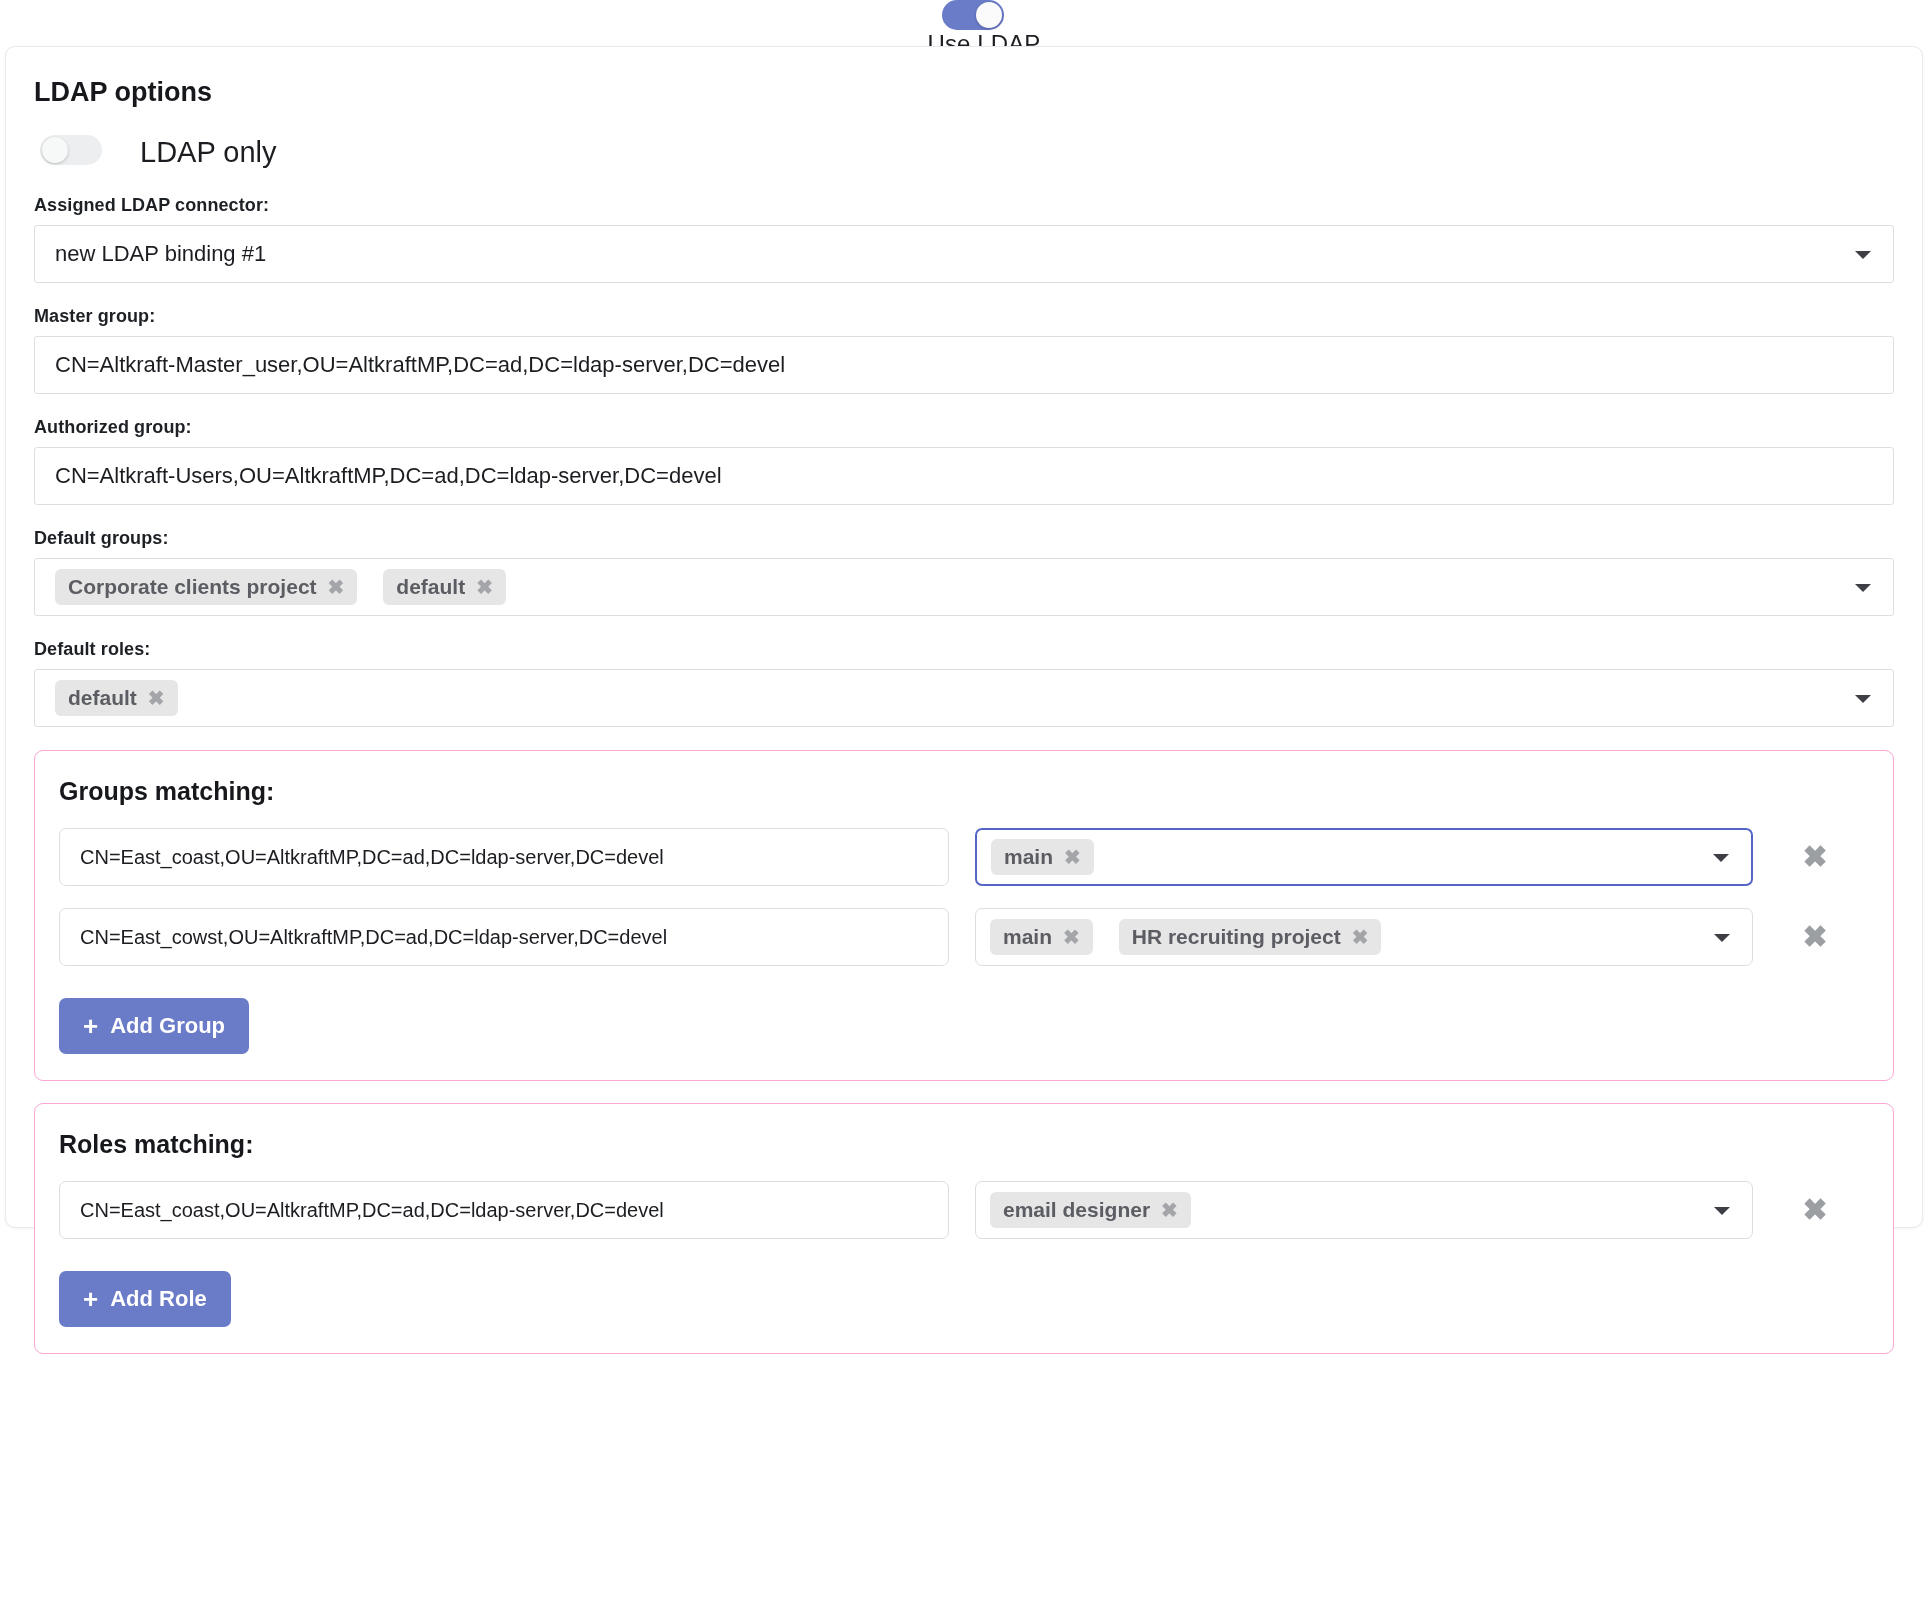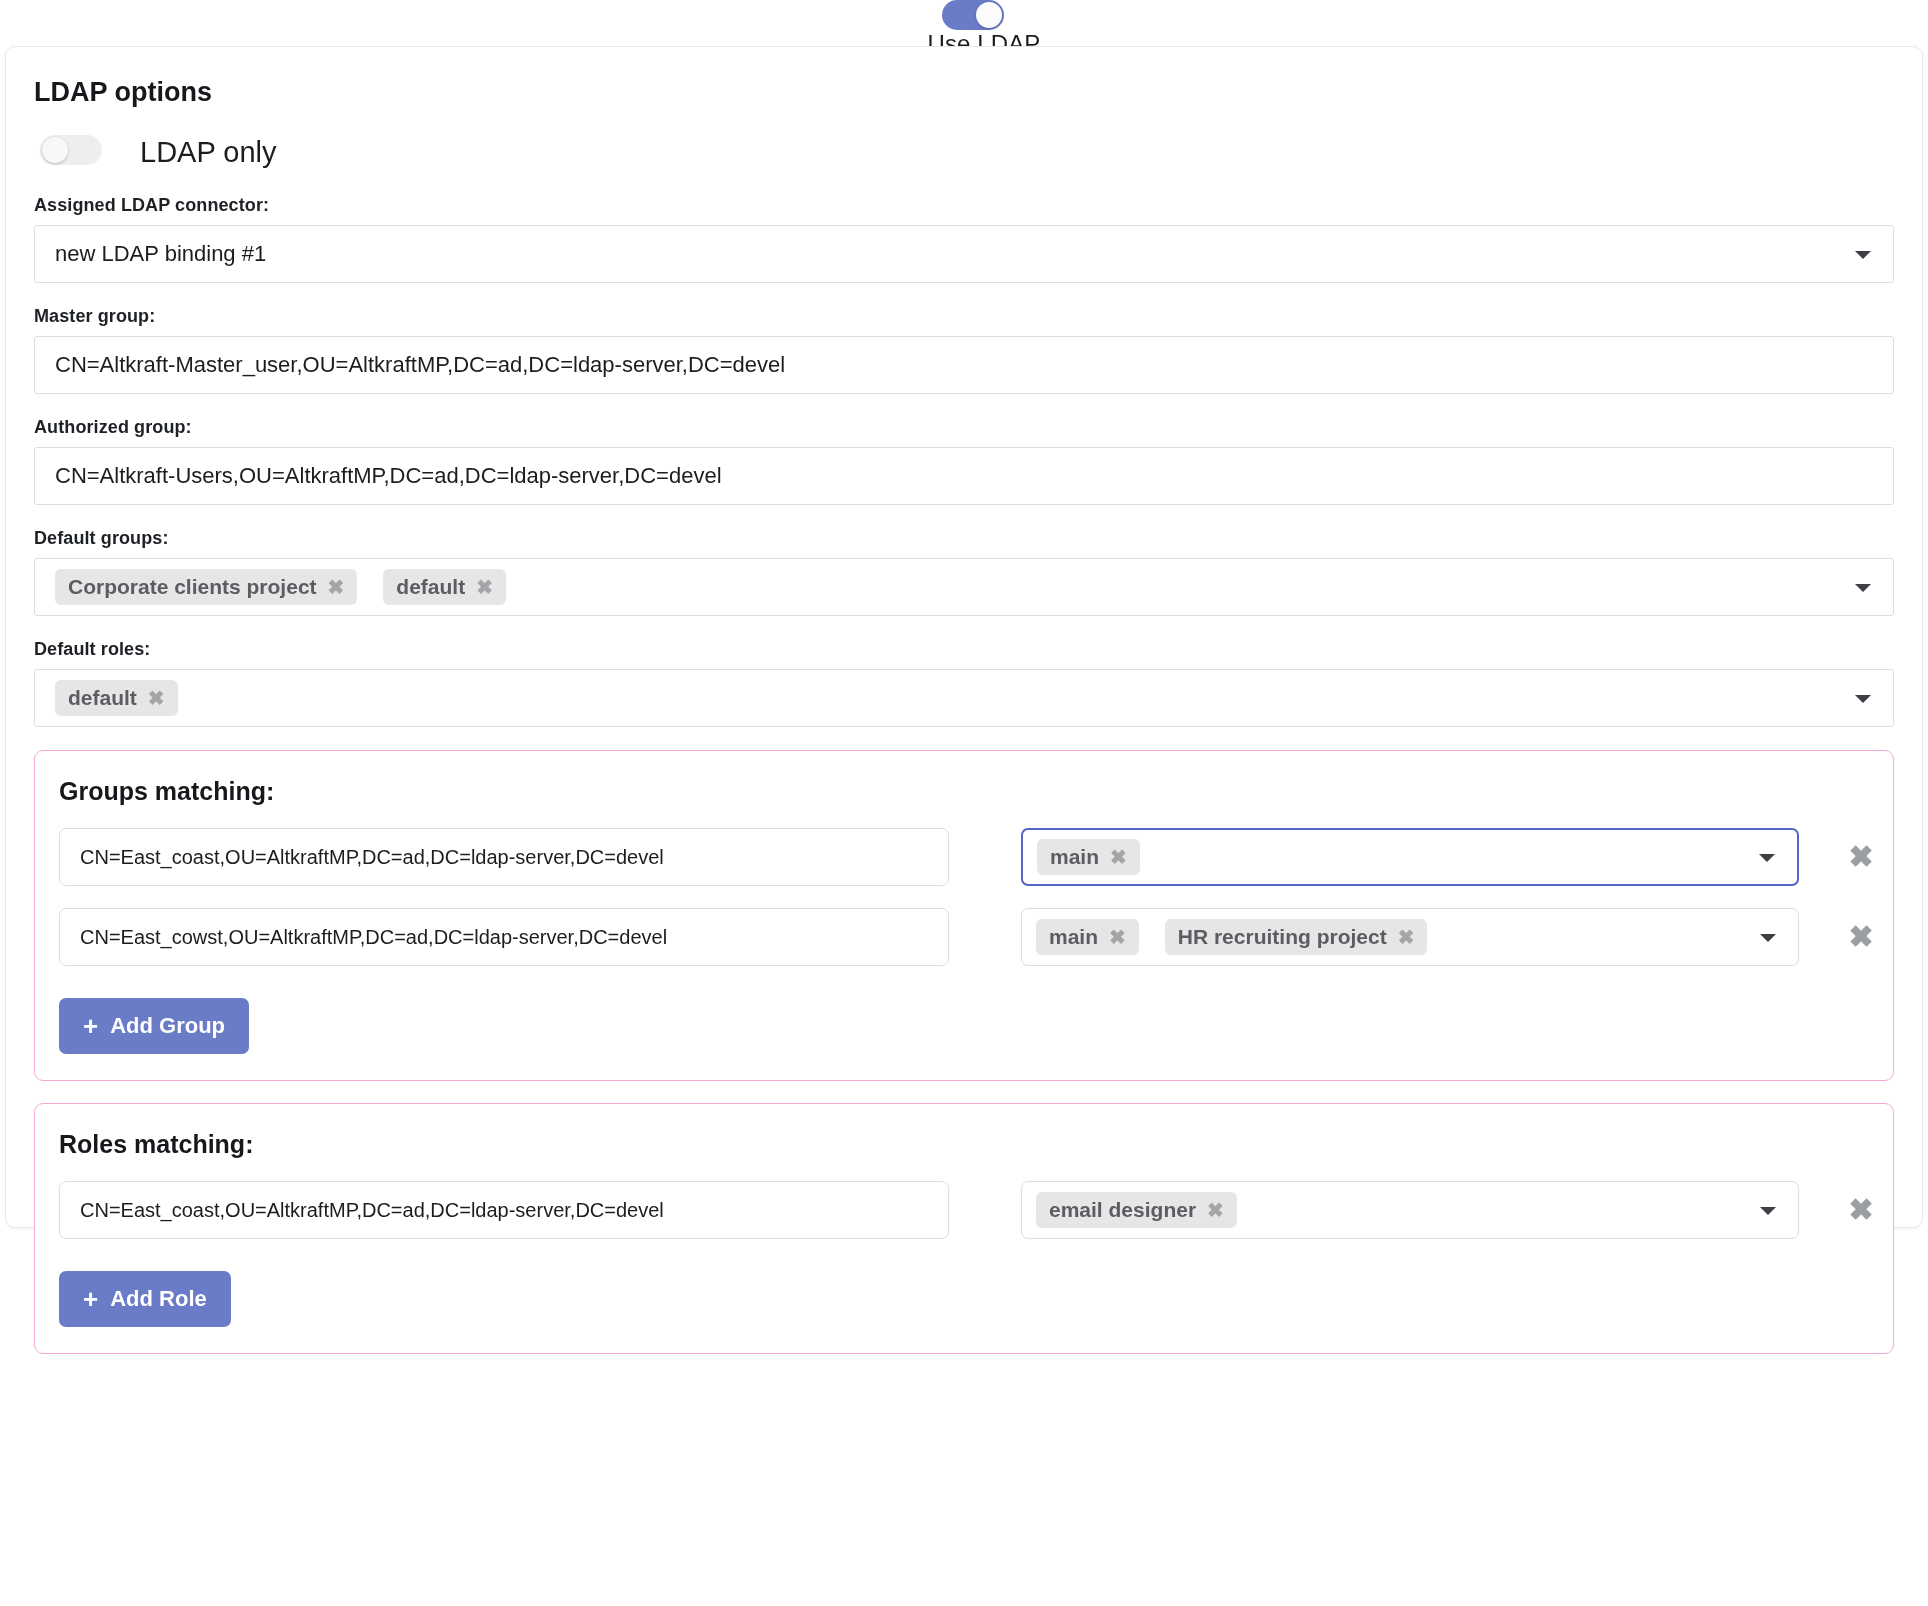--- a/index.html
+++ b/index.html
@@ -98,21 +98,21 @@
     display: flex; align-items: center; gap: 0;
     margin-bottom: 22px;
   }
   .match-dn {
     width: 890px; height: 58px; flex: none;
     border: 1px solid #dedee2; border-radius: 7px; background: #fff;
     display: flex; align-items: center; padding: 0 20px;
     font-size: 20px; color: #1b1d21;
   }
   .match-tags {
-    position: relative; margin-left: 72px;
+    position: relative; margin-left: 26px;
     width: 778px; height: 58px; flex: none;
     border: 1px solid #dedee2; border-radius: 7px; background: #fff;
     display: flex; align-items: center; padding: 0 58px 0 14px;
   }
   .match-tags.focused { border: 2px solid #5566c4; }
   .row-delete {
     margin-left: 44px; width: 36px; height: 36px; flex: none;
     display: flex; align-items: center; justify-content: center;
     color: #9b9ea2; font-size: 30px; font-weight: bold; cursor: pointer;
     line-height: 1;

